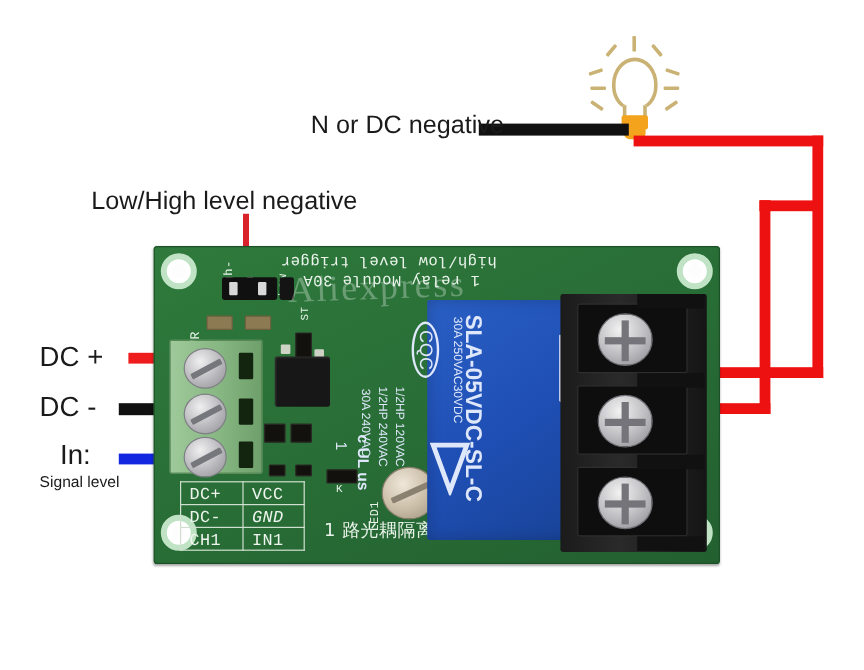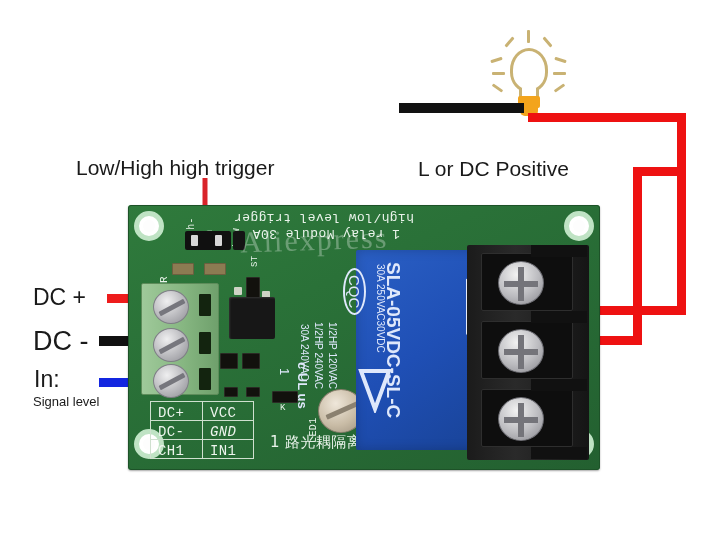--- a/index.html
+++ b/index.html
@@ -124,33 +124,33 @@
 
   <div class="wire" style="left:633px;top:167px;width:50px;height:9px;background:#ee1111;"></div>
   <div class="wire" style="left:633px;top:167px;width:9px;height:9px;background:#ee1111;"></div>
   <div class="wire" style="left:633px;top:167px;width:9px;height:178px;background:#ee1111;"></div>
   <div class="wire" style="left:596px;top:336px;width:46px;height:9px;background:#ee1111;"></div>
 
   <div class="wire" style="left:107px;top:294px;width:40px;height:9px;background:#ee1c1c;"></div>
   <div class="wire" style="left:99px;top:336px;width:48px;height:10px;background:#111;"></div>
   <div class="wire" style="left:99px;top:378px;width:48px;height:9px;background:#1326e0;"></div>
 
-  <div class="lbl" style="left:76px;top:156px;font-size:21px;">Low/High high trigger</div>
+  <div class="lbl" style="left:76px;top:156px;font-size:21px;">Low/High level negative</div>
 
   <svg class="wire" style="left:192px;top:178px;" width="26" height="50" viewBox="0 0 26 50">
     <line x1="13" y1="0" x2="13" y2="34" stroke="#d9232a" stroke-width="5"></line>
     <polygon points="13,49 4,31 22,31" fill="#d9232a"></polygon>
   </svg>
 
-
-  <div class="lbl" style="left:418px;top:157px;font-size:21px;">L or DC Positive</div>
+  <div class="lbl" style="left:259px;top:93px;font-size:21px;">N or DC negative</div>
+
 
   <div class="lbl" style="left:33px;top:284px;font-size:23px;">DC +</div>
-  <div class="lbl" style="left:33px;top:326px;font-size:27px;">DC -</div>
-  <div class="lbl" style="left:34px;top:366px;font-size:23px;">In:</div>
+  <div class="lbl" style="left:33px;top:326px;font-size:23px;">DC -</div>
+  <div class="lbl" style="left:50px;top:366px;font-size:23px;">In:</div>
   <div class="lbl" style="left:33px;top:394px;font-size:13px;">Signal level</div>
 
   <div id="pcb">
     <div class="edge"></div>
 
     <div class="mhole" style="left:6px;top:6px;">
         <i></i>
       </div>
     <div class="mhole" style="left:436px;top:6px;">
         <i></i>

